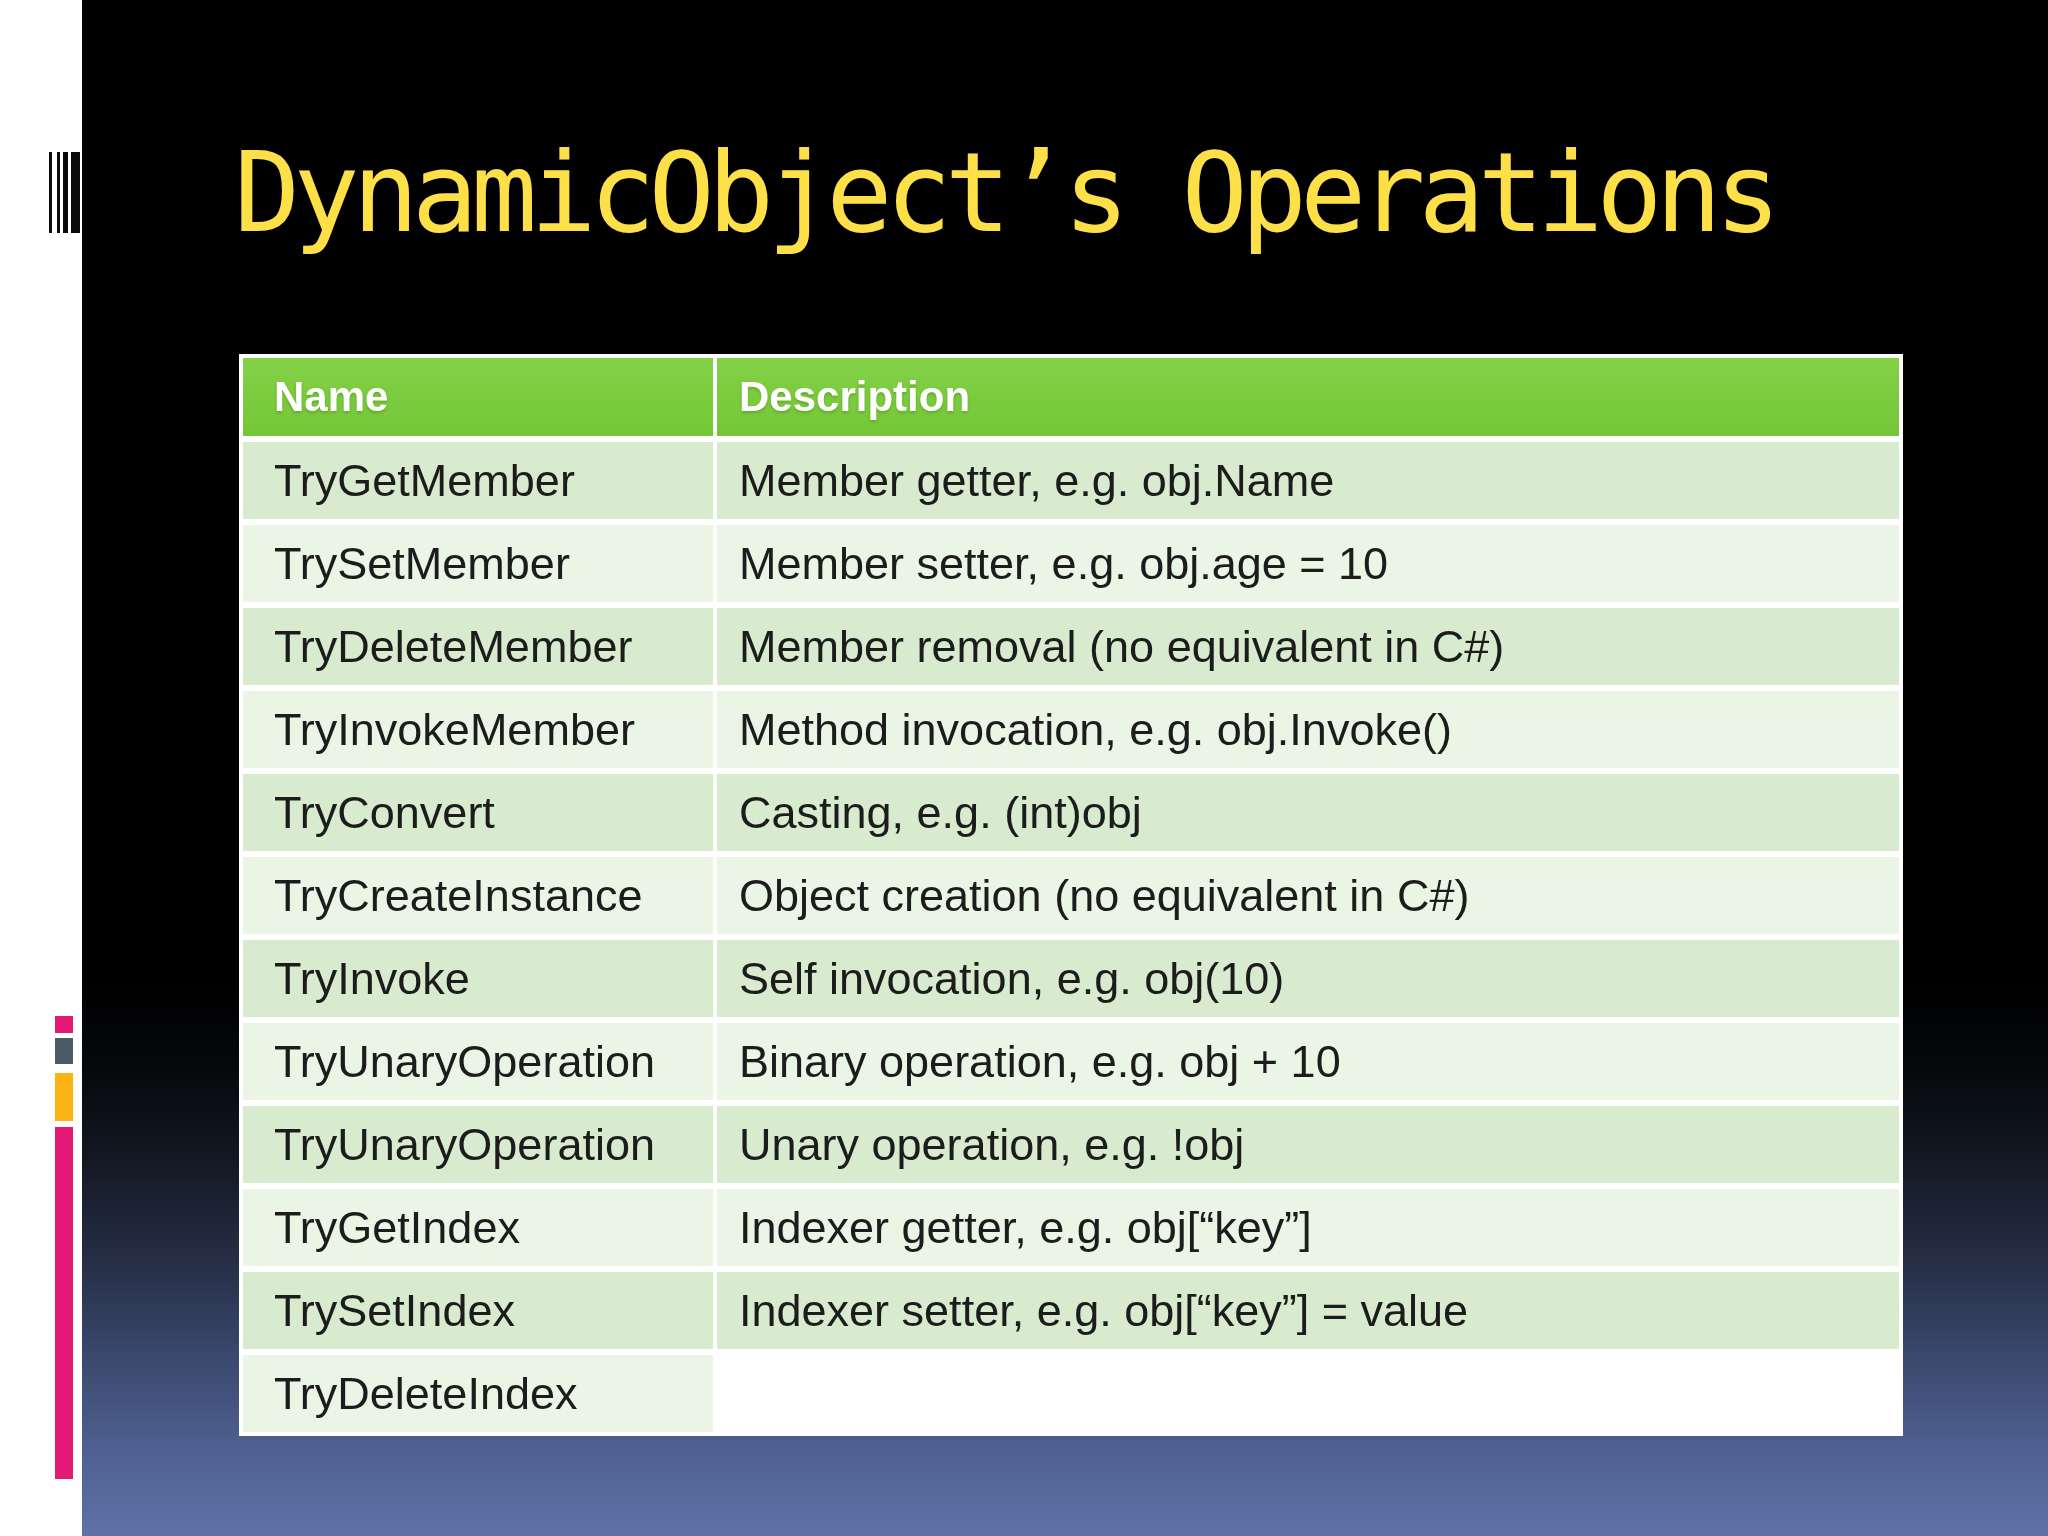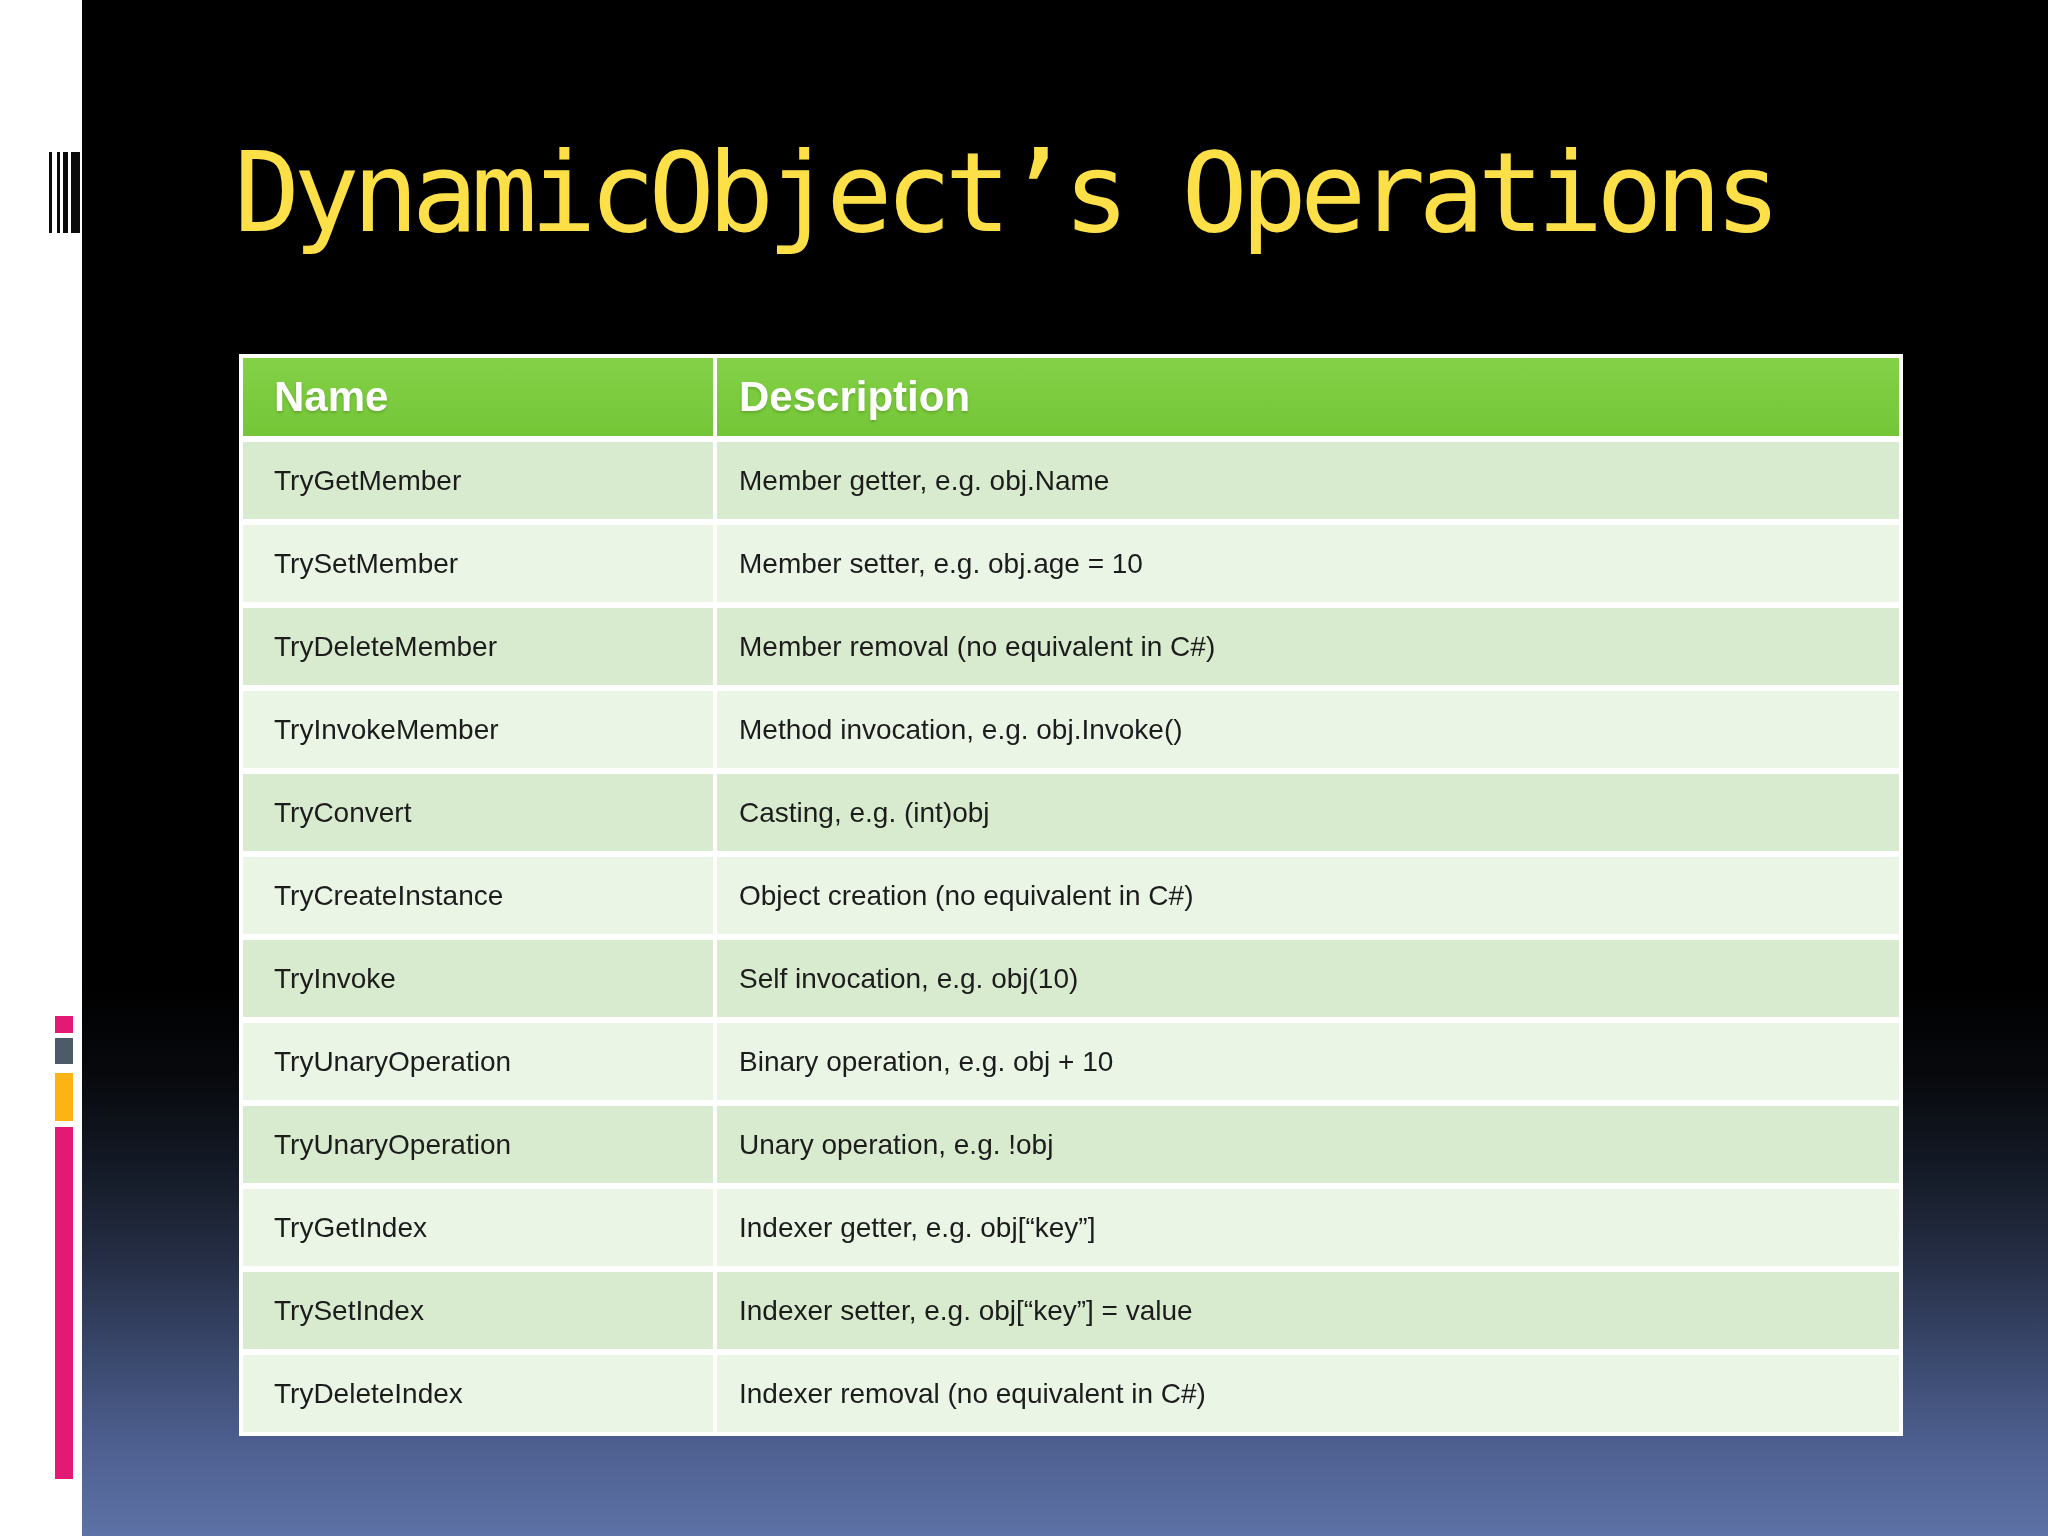--- a/index.html
+++ b/index.html
@@ -79,21 +79,21 @@
     grid-template-columns: 470px 1182px;
     grid-template-rows: 78px;
     grid-auto-rows: 77px;
     column-gap: 4px;
     row-gap: 6px;
     font-family: "Liberation Sans", sans-serif;
   }
   .cell {
     display: flex;
     align-items: center;
-    font-size: 28px;
+    font-size: 45px;
     color: #1c1c1c;
     white-space: nowrap;
     overflow: hidden;
   }
   .cell.name-col { padding-left: 31px; }
   .cell.desc-col { padding-left: 22px; }
   .header-cell {
     color: #ffffff;
     font-weight: bold;
     font-size: 42px;
@@ -142,16 +142,15 @@
       <div class="cell desc-col" style="background: rgb(216, 235, 206);">Self invocation, e.g. obj(10)</div>
       <div class="cell name-col" style="background: rgb(234, 245, 230);">TryUnaryOperation</div>
       <div class="cell desc-col" style="background: rgb(234, 245, 230);">Binary operation, e.g. obj + 10</div>
       <div class="cell name-col" style="background: rgb(216, 235, 206);">TryUnaryOperation</div>
       <div class="cell desc-col" style="background: rgb(216, 235, 206);">Unary operation, e.g. !obj</div>
       <div class="cell name-col" style="background: rgb(234, 245, 230);">TryGetIndex</div>
       <div class="cell desc-col" style="background: rgb(234, 245, 230);">Indexer getter, e.g. obj[“key”]</div>
       <div class="cell name-col" style="background: rgb(216, 235, 206);">TrySetIndex</div>
       <div class="cell desc-col" style="background: rgb(216, 235, 206);">Indexer setter, e.g. obj[“key”] = value</div>
       <div class="cell name-col" style="background: rgb(234, 245, 230);">TryDeleteIndex</div>
-      <div class="cell desc-col" style="background: rgb(234, 245, 230);">Indexer removal (no equivalent in C#)</div>
     </div>
 
 </div>
 
 </body></html>

